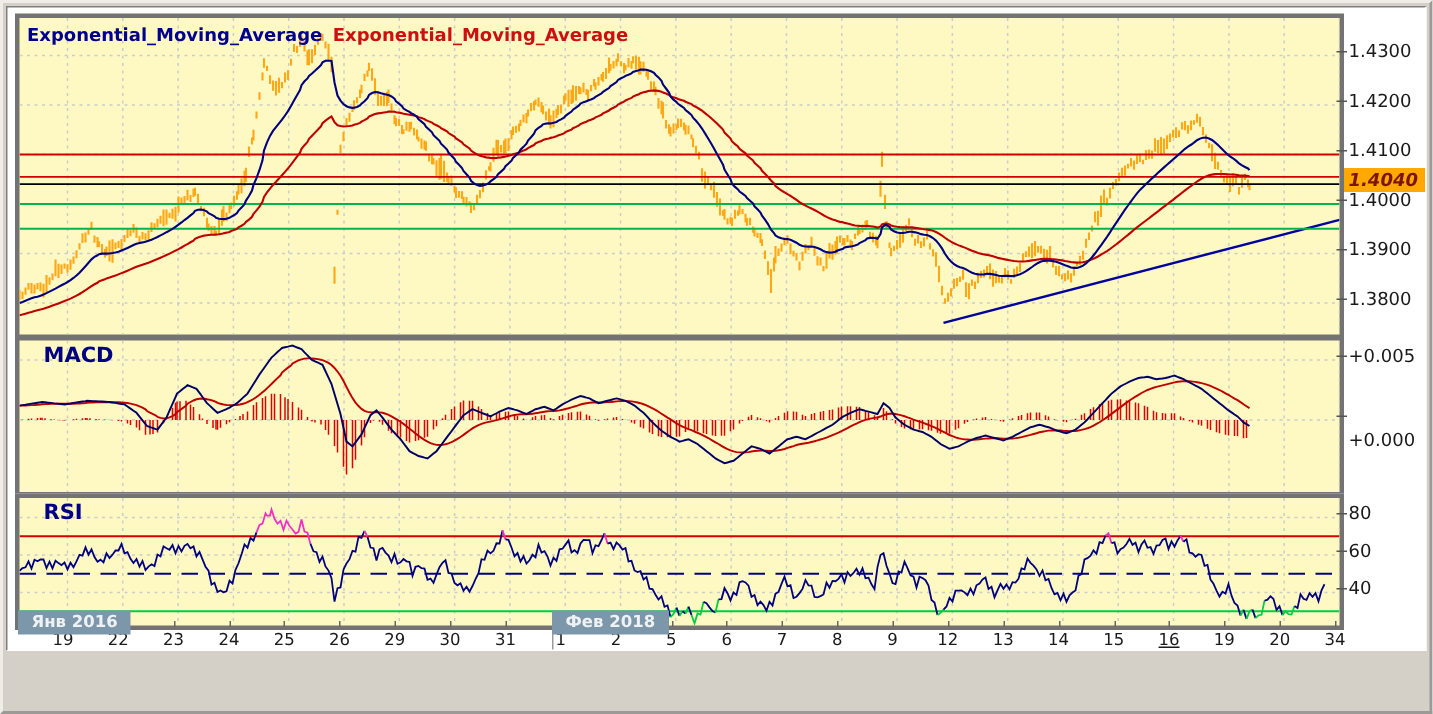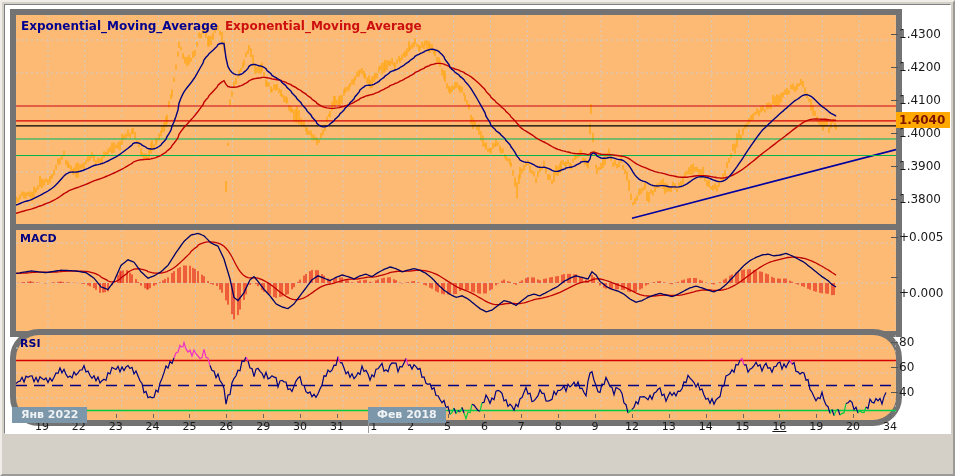--- a/index.html
+++ b/index.html
@@ -15,30 +15,30 @@
   .winbtn{width:17px;height:15px;background:#d4d0c8;border:2px outset #f5f2ec;
     position:relative;cursor:pointer;}
   .winbtn .glyph-min{position:absolute;left:3px;bottom:2px;width:8px;height:2px;background:#111;}
   .winbtn .glyph-max{position:absolute;left:3px;top:2px;width:7px;height:7px;
     border:1px solid #111;border-top-width:2px;}
   .winbtn .glyph-x{position:absolute;left:0;top:-1px;width:100%;text-align:center;
     font-size:11px;font-weight:bold;color:#111;line-height:15px;font-family:"DejaVu Sans",sans-serif;}
   .client{position:relative;height:428px;background:#ffffff;
     border-top:1px solid #808080;border-left:1px solid #808080;
     border-right:1px solid #ffffff;border-bottom:1px solid #ffffff;overflow:hidden;}
-  .panel{position:absolute;left:5px;width:880px;border:6px solid #737373;background:#fdba74;text-align:center;}
+  .panel{position:absolute;left:5px;width:880px;border:3px solid #737373;background:#fef9c3;text-align:center;}
   #panel-price{top:4px;height:211px;}
   #panel-macd{top:219px;height:101px;}
-  #panel-rsi{top:324px;height:85px;border-radius:29px;}
+  #panel-rsi{top:324px;height:85px;}
   .panel svg{position:absolute;left:0;top:0;}
   .legend{position:absolute;left:5px;top:4px;z-index:5;font-size:12px;font-weight:bold;
     font-family:"DejaVu Sans",sans-serif;white-space:nowrap;}
   .legend .ema-blue{color:#000090;}
   .legend .ema-red{color:#cc1010;margin-left:7px;}
-  .panel-label{position:absolute;left:4px;top:2px;z-index:5;font-size:11px;font-weight:bold;
+  .panel-label{position:absolute;left:16px;top:2px;z-index:5;font-size:14px;font-weight:bold;
     color:#000080;font-family:"DejaVu Sans",sans-serif;}
   .ylabel{position:absolute;left:894px;font-size:12px;color:#1a1a1a;
     font-family:"DejaVu Sans",sans-serif;transform:translateY(-50%);white-space:nowrap;}
   .ytick{position:absolute;left:886px;width:7px;height:1px;background:#555;}
   .price-tag{position:absolute;left:891px;width:56px;height:16px;line-height:16px;
     padding-left:3px;box-sizing:border-box;font-size:12px;font-weight:bold;
     font-family:"DejaVu Sans",sans-serif;transform:translateY(-50%);}
   .xaxis{position:absolute;left:5px;top:409px;width:900px;height:20px;}
   .xtick{position:absolute;top:0;width:1px;height:4px;background:#666;}
   .xlabel{position:absolute;top:6px;width:34px;margin-left:-17px;text-align:center;
@@ -976,21 +976,21 @@
         <div class="xlabel" style="left: 732.511px;">15</div>
         <div class="xtick" style="left: 769.38px;"></div>
         <div class="xlabel" style="left: 769.38px; text-decoration: underline;">16</div>
         <div class="xtick" style="left: 806.249px;"></div>
         <div class="xlabel" style="left: 806.249px;">19</div>
         <div class="xtick" style="left: 843.118px;"></div>
         <div class="xlabel" style="left: 843.118px;">20</div>
         <div class="xtick" style="left: 879.987px;"></div>
         <div class="xlabel" style="left: 879.987px;">34</div>
         <div class="month-sep" style="left: 358px;"></div>
-        <div class="month-badge" style="left: 2px; background: rgb(125, 151, 170); color: rgb(238, 242, 245);">Янв 2022</div>
+        <div class="month-badge" style="left: 2px; background: rgb(125, 151, 170); color: rgb(238, 242, 245);">Янв 2016</div>
         <div class="month-badge" style="left: 358px; background: rgb(125, 151, 170); color: rgb(238, 242, 245);">Фев 2018</div>
       </div>
     <div id="yaxis">
         <div class="ytick" style="top: 29px;"></div>
         <div class="ylabel" style="top: 29px;">1.4300</div>
         <div class="ytick" style="top: 62px;"></div>
         <div class="ylabel" style="top: 62px;">1.4200</div>
         <div class="ytick" style="top: 95px;"></div>
         <div class="ylabel" style="top: 95px;">1.4100</div>
         <div class="ytick" style="top: 128px;"></div>
@@ -1002,16 +1002,16 @@
         <div class="ytick" style="top: 232px;"></div>
         <div class="ylabel" style="top: 232px;">+0.005</div>
         <div class="ytick" style="top: 272px;"></div>
         <div class="ylabel" style="top: 288px;">+0.000</div>
         <div class="ytick" style="top: 337px;"></div>
         <div class="ylabel" style="top: 337px;">80</div>
         <div class="ytick" style="top: 362px;"></div>
         <div class="ylabel" style="top: 362px;">60</div>
         <div class="ytick" style="top: 387px;"></div>
         <div class="ylabel" style="top: 387px;">40</div>
-        <div class="price-tag" style="top: 114.8px; background: rgb(255, 168, 0); color: rgb(123, 21, 0);">1.4040</div>
+        <div class="price-tag" style="top: 114.8px; background: rgb(255, 168, 0); color: rgb(123, 21, 0); font-style: italic;">1.4040</div>
       </div>
   </div>
 </div>
 
 </body></html>

